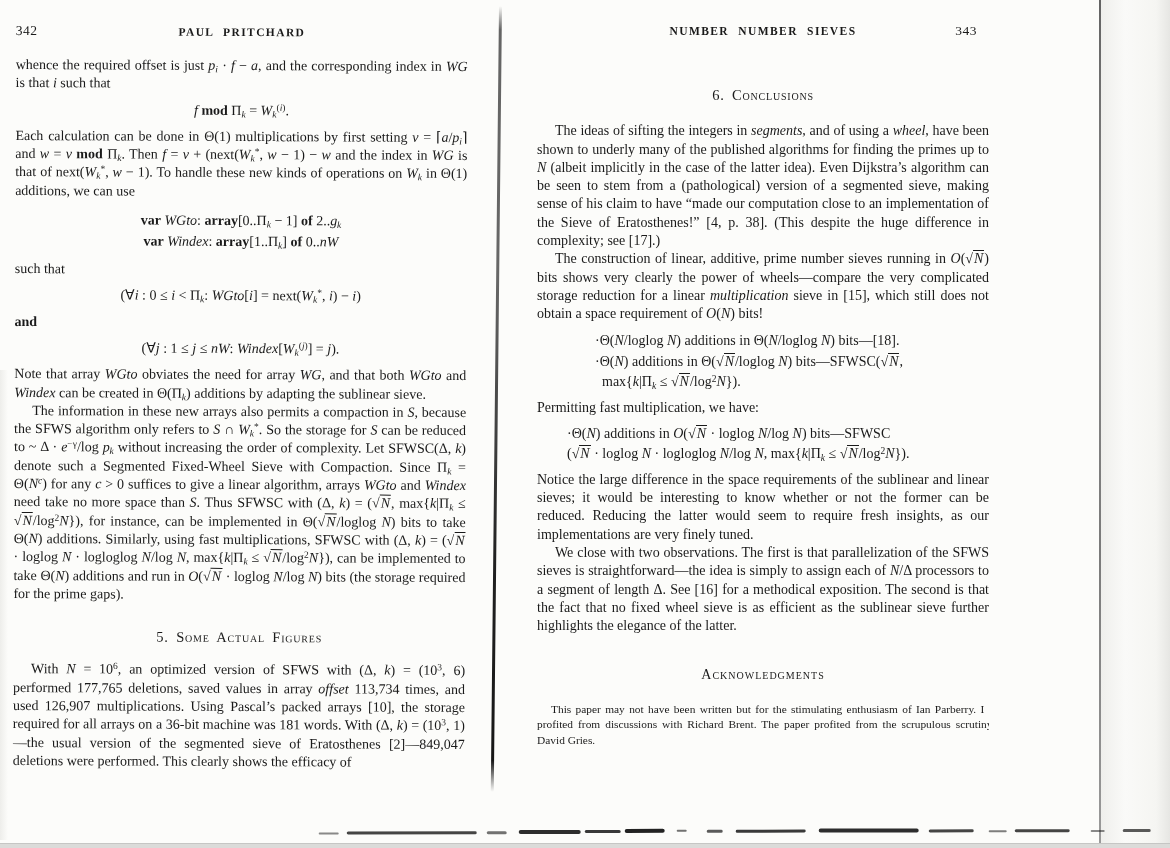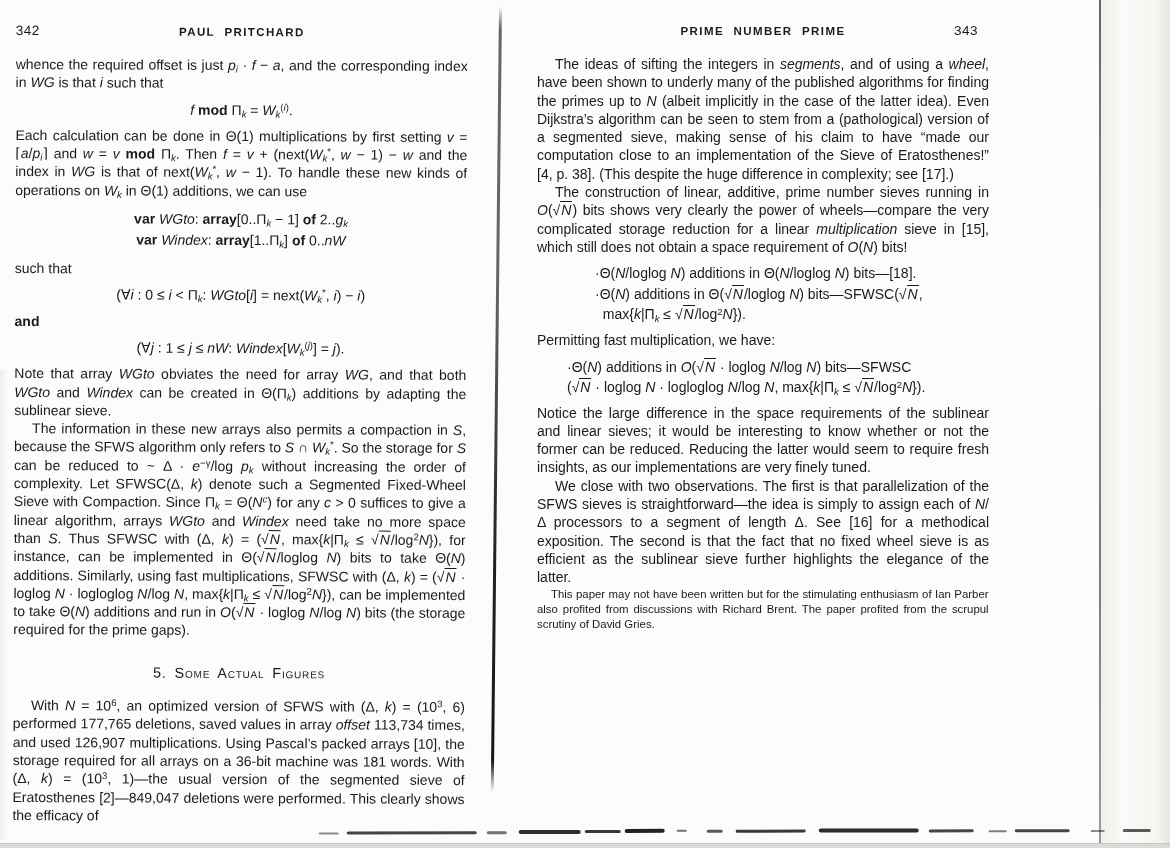--- a/index.html
+++ b/index.html
@@ -1,17 +1,17 @@
 <!DOCTYPE html>
 <html><head>
 <meta charset="utf-8">
 <style>
   html,body{margin:0;padding:0;background:#dddddb;}
   .scan{position:relative;width:1170px;height:848px;background:#fcfcfa;overflow:hidden;
-        font-family:Liberation Sans, sans-serif;color:#1a1a1a;}
+        font-family:Liberation Serif, serif;color:#1a1a1a;}
   .page{position:absolute;top:0;height:848px;overflow:hidden;}
   .page-left{left:16px;width:452px;transform:rotate(0.25deg);transform-origin:top left;}
   .page-right{left:537px;width:452px;}
   .running-head{display:flex;align-items:baseline;margin-top:23px;}
   .pageno{font-size:13.5px;width:46px;letter-spacing:.5px;}
   .pageno.r{text-align:center;}
   .head-title{flex:1;text-align:center;font-weight:bold;font-size:11.5px;letter-spacing:1.4px;word-spacing:5px;}
   .pgbody{padding-top:17px;font-size:14px;line-height:18.3px;text-align:justify;}
   .pgbody p{margin:0;}
   p.ind{text-indent:18px;}
@@ -68,36 +68,38 @@
       <p>Note that array <i>WGto</i> obviates the need for array <i>WG</i>, and that both <i>WGto</i> and <i>Windex</i> can be created in Θ(Π<sub><i>k</i></sub>) additions by adapting the sublinear sieve.</p>
       <p class="ind">The information in these new arrays also permits a compaction in <i>S</i>, because the SFWS algorithm only refers to <i>S</i> ∩ <i>W</i><sub><i>k</i></sub><sup>*</sup>. So the storage for <i>S</i> can be reduced to ~ Δ · <i>e</i><sup>−γ</sup>/log <i>p<sub>k</sub></i> without increasing the order of complexity. Let SFWSC(Δ, <i>k</i>) denote such a Segmented Fixed-Wheel Sieve with Compaction. Since Π<sub><i>k</i></sub> = Θ(<i>N</i><sup><i>c</i></sup>) for any <i>c</i> &gt; 0 suffices to give a linear algorithm, arrays <i>WGto</i> and <i>Windex</i> need take no more space than <i>S</i>. Thus SFWSC with (Δ, <i>k</i>) = (<span class="sq">√<span class="r"><i>N</i></span></span>, max{<i>k</i>|Π<sub><i>k</i></sub> ≤ <span class="sq">√<span class="r"><i>N</i></span></span>/log<sup>2</sup><i>N</i>}), for instance, can be implemented in Θ(<span class="sq">√<span class="r"><i>N</i></span></span>/loglog <i>N</i>) bits to take Θ(<i>N</i>) additions. Similarly, using fast multiplications, SFWSC with (Δ, <i>k</i>) = (<span class="sq">√<span class="r"><i>N</i></span></span> · loglog <i>N</i> · logloglog <i>N</i>/log <i>N</i>, max{<i>k</i>|Π<sub><i>k</i></sub> ≤ <span class="sq">√<span class="r"><i>N</i></span></span>/log<sup>2</sup><i>N</i>}), can be implemented to take Θ(<i>N</i>) additions and run in <i>O</i>(<span class="sq">√<span class="r"><i>N</i></span></span> · loglog <i>N</i>/log <i>N</i>) bits (the storage required for the prime gaps).</p>
       <div class="sechead">5. Some Actual Figures</div>
       <p class="ind">With <i>N</i> = 10<sup>6</sup>, an optimized version of SFWS with (Δ, <i>k</i>) = (10<sup>3</sup>, 6) performed 177,765 deletions, saved values in array <i>offset</i> 113,734 times, and used 126,907 multiplications. Using Pascal’s packed arrays [10], the storage required for all arrays on a 36-bit machine was 181 words. With (Δ, <i>k</i>) = (10<sup>3</sup>, 1)—the usual version of the segmented sieve of Eratosthenes [2]—849,047 deletions were performed. This clearly shows the efficacy of</p>
     </div>
   </div>
 
   <div class="page page-right">
     <div class="running-head">
       <span class="pageno"></span>
-      <span class="head-title">PRIME NUMBER PRIME</span>
+      <span class="head-title">NUMBER NUMBER SIEVES</span>
       <span class="pageno r">343</span>
     </div>
     <div class="pgbody">
+      <div class="sechead h6">6. Conclusions</div>
       <p class="ind">The ideas of sifting the integers in <i>segments</i>, and of using a <i>wheel</i>, have been shown to underly many of the published algorithms for finding the primes up to <i>N</i> (albeit implicitly in the case of the latter idea). Even Dijkstra’s algorithm can be seen to stem from a (pathological) version of a segmented sieve, making sense of his claim to have “made our computation close to an implementation of the Sieve of Eratosthenes!” [4, p. 38]. (This despite the huge difference in complexity; see [17].)</p>
       <p class="ind">The construction of linear, additive, prime number sieves running in <i>O</i>(<span class="sq">√<span class="r"><i>N</i></span></span>) bits shows very clearly the power of wheels—compare the very complicated storage reduction for a linear <i>multiplication</i> sieve in [15], which still does not obtain a space requirement of <i>O</i>(<i>N</i>) bits!</p>
       <div class="blist">
         <div class="bitem">·Θ(<i>N</i>/loglog <i>N</i>) additions in Θ(<i>N</i>/loglog <i>N</i>) bits—[18].</div>
         <div class="bitem">·Θ(<i>N</i>) additions in Θ(<span class="sq">√<span class="r"><i>N</i></span></span>/loglog <i>N</i>) bits—SFWSC(<span class="sq">√<span class="r"><i>N</i></span></span>,<br>&nbsp;&nbsp;max{<i>k</i>|Π<sub><i>k</i></sub> ≤ <span class="sq">√<span class="r"><i>N</i></span></span>/log<sup>2</sup><i>N</i>}).</div>
       </div>
       <p>Permitting fast multiplication, we have:</p>
       <div class="blist2">
         <div class="bitem">·Θ(<i>N</i>) additions in <i>O</i>(<span class="sq">√<span class="r"><i>N</i></span></span> · loglog <i>N</i>/log <i>N</i>) bits—SFWSC<br>(<span class="sq">√<span class="r"><i>N</i></span></span> · loglog <i>N</i> · logloglog <i>N</i>/log <i>N</i>, max{<i>k</i>|Π<sub><i>k</i></sub> ≤ <span class="sq">√<span class="r"><i>N</i></span></span>/log<sup>2</sup><i>N</i>}).</div>
       </div>
       <p>Notice the large difference in the space requirements of the sublinear and linear sieves; it would be interesting to know whether or not the former can be reduced. Reducing the latter would seem to require fresh insights, as our implementations are very finely tuned.</p>
       <p class="ind">We close with two observations. The first is that parallelization of the SFWS sieves is straightforward—the idea is simply to assign each of <i>N</i>/Δ processors to a segment of length Δ. See [16] for a methodical exposition. The second is that the fact that no fixed wheel sieve is as efficient as the sublinear sieve further highlights the elegance of the latter.</p>
+      <div class="ackhead">Acknowledgments</div>
       <p class="acktext">This paper may not have been written but for the stimulating enthusiasm of Ian Parberry. I also profited from discussions with Richard Brent. The paper profited from the scrupulous scrutiny of David Gries.</p>
     </div>
   </div>
 
   <div class="spine"></div>
   <div class="edge-strip"></div>
   <div class="edge-line"></div>
   <div class="left-strip"></div>
   <div class="smudge">
     <span class="dash" style="left:318px;top:832px;width:20px;height:2px;opacity:.5;"></span>

